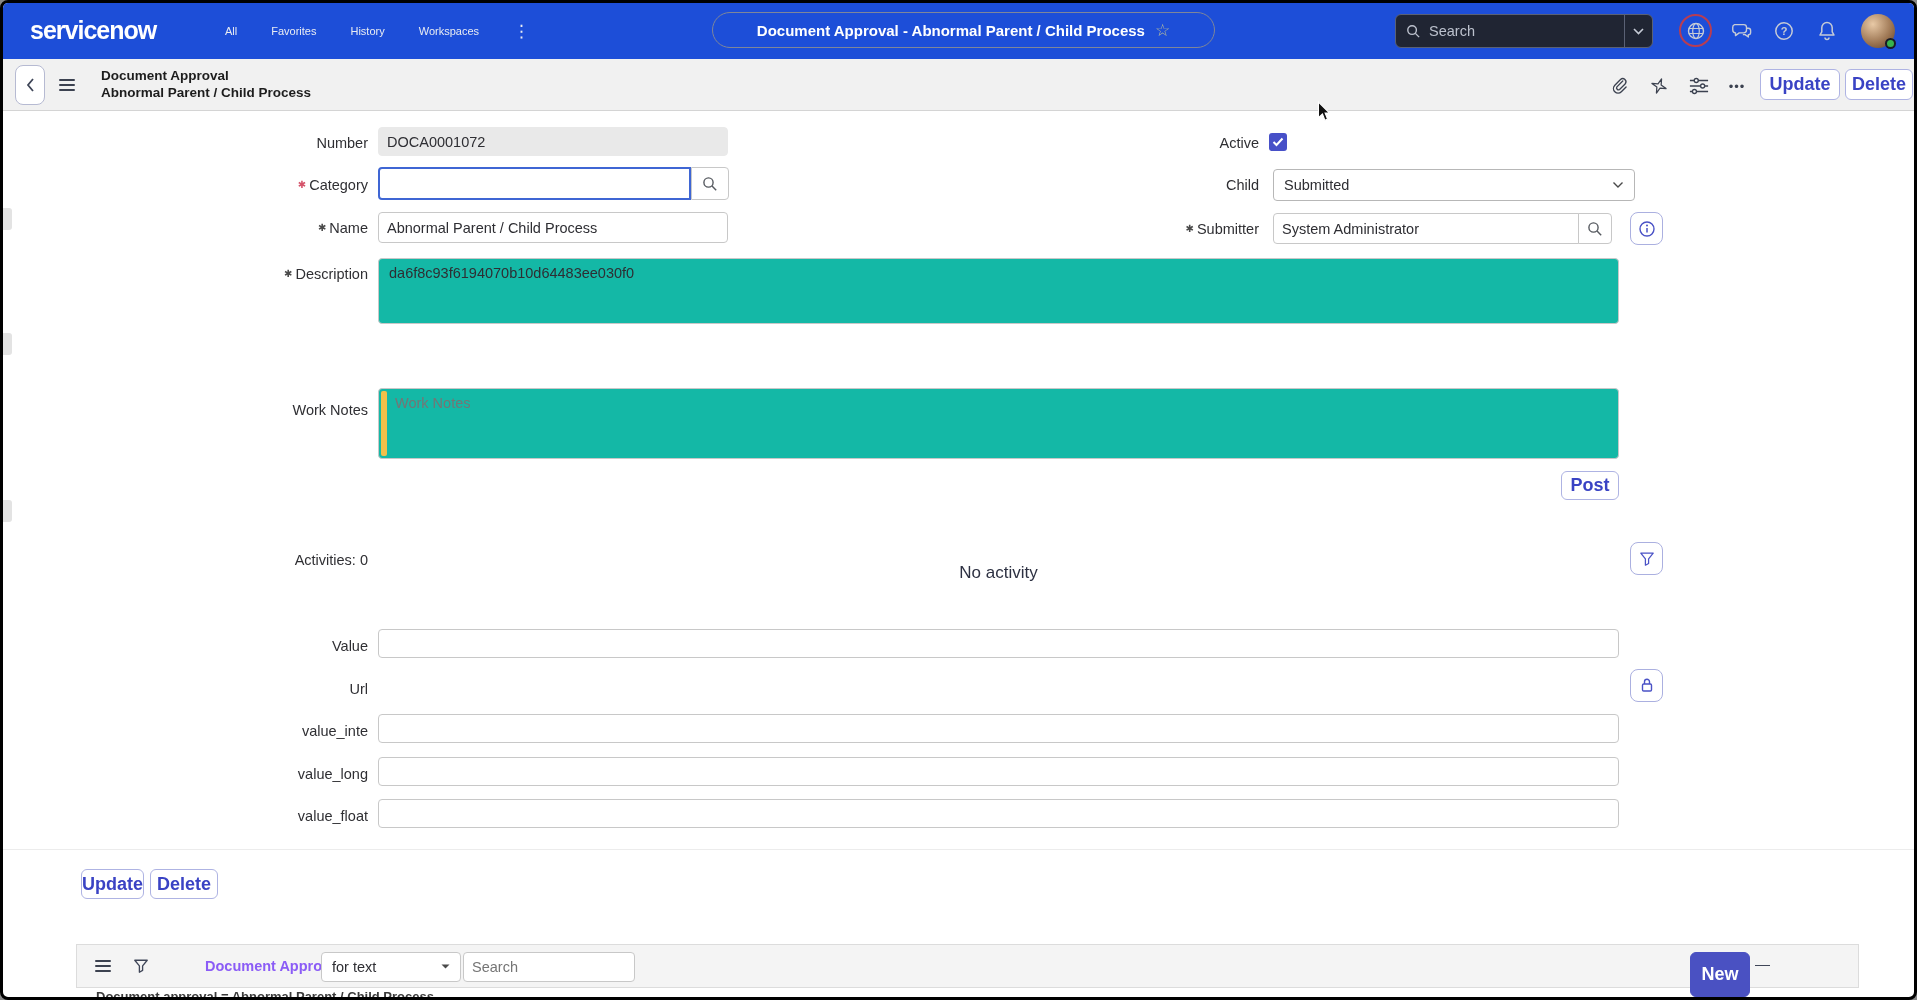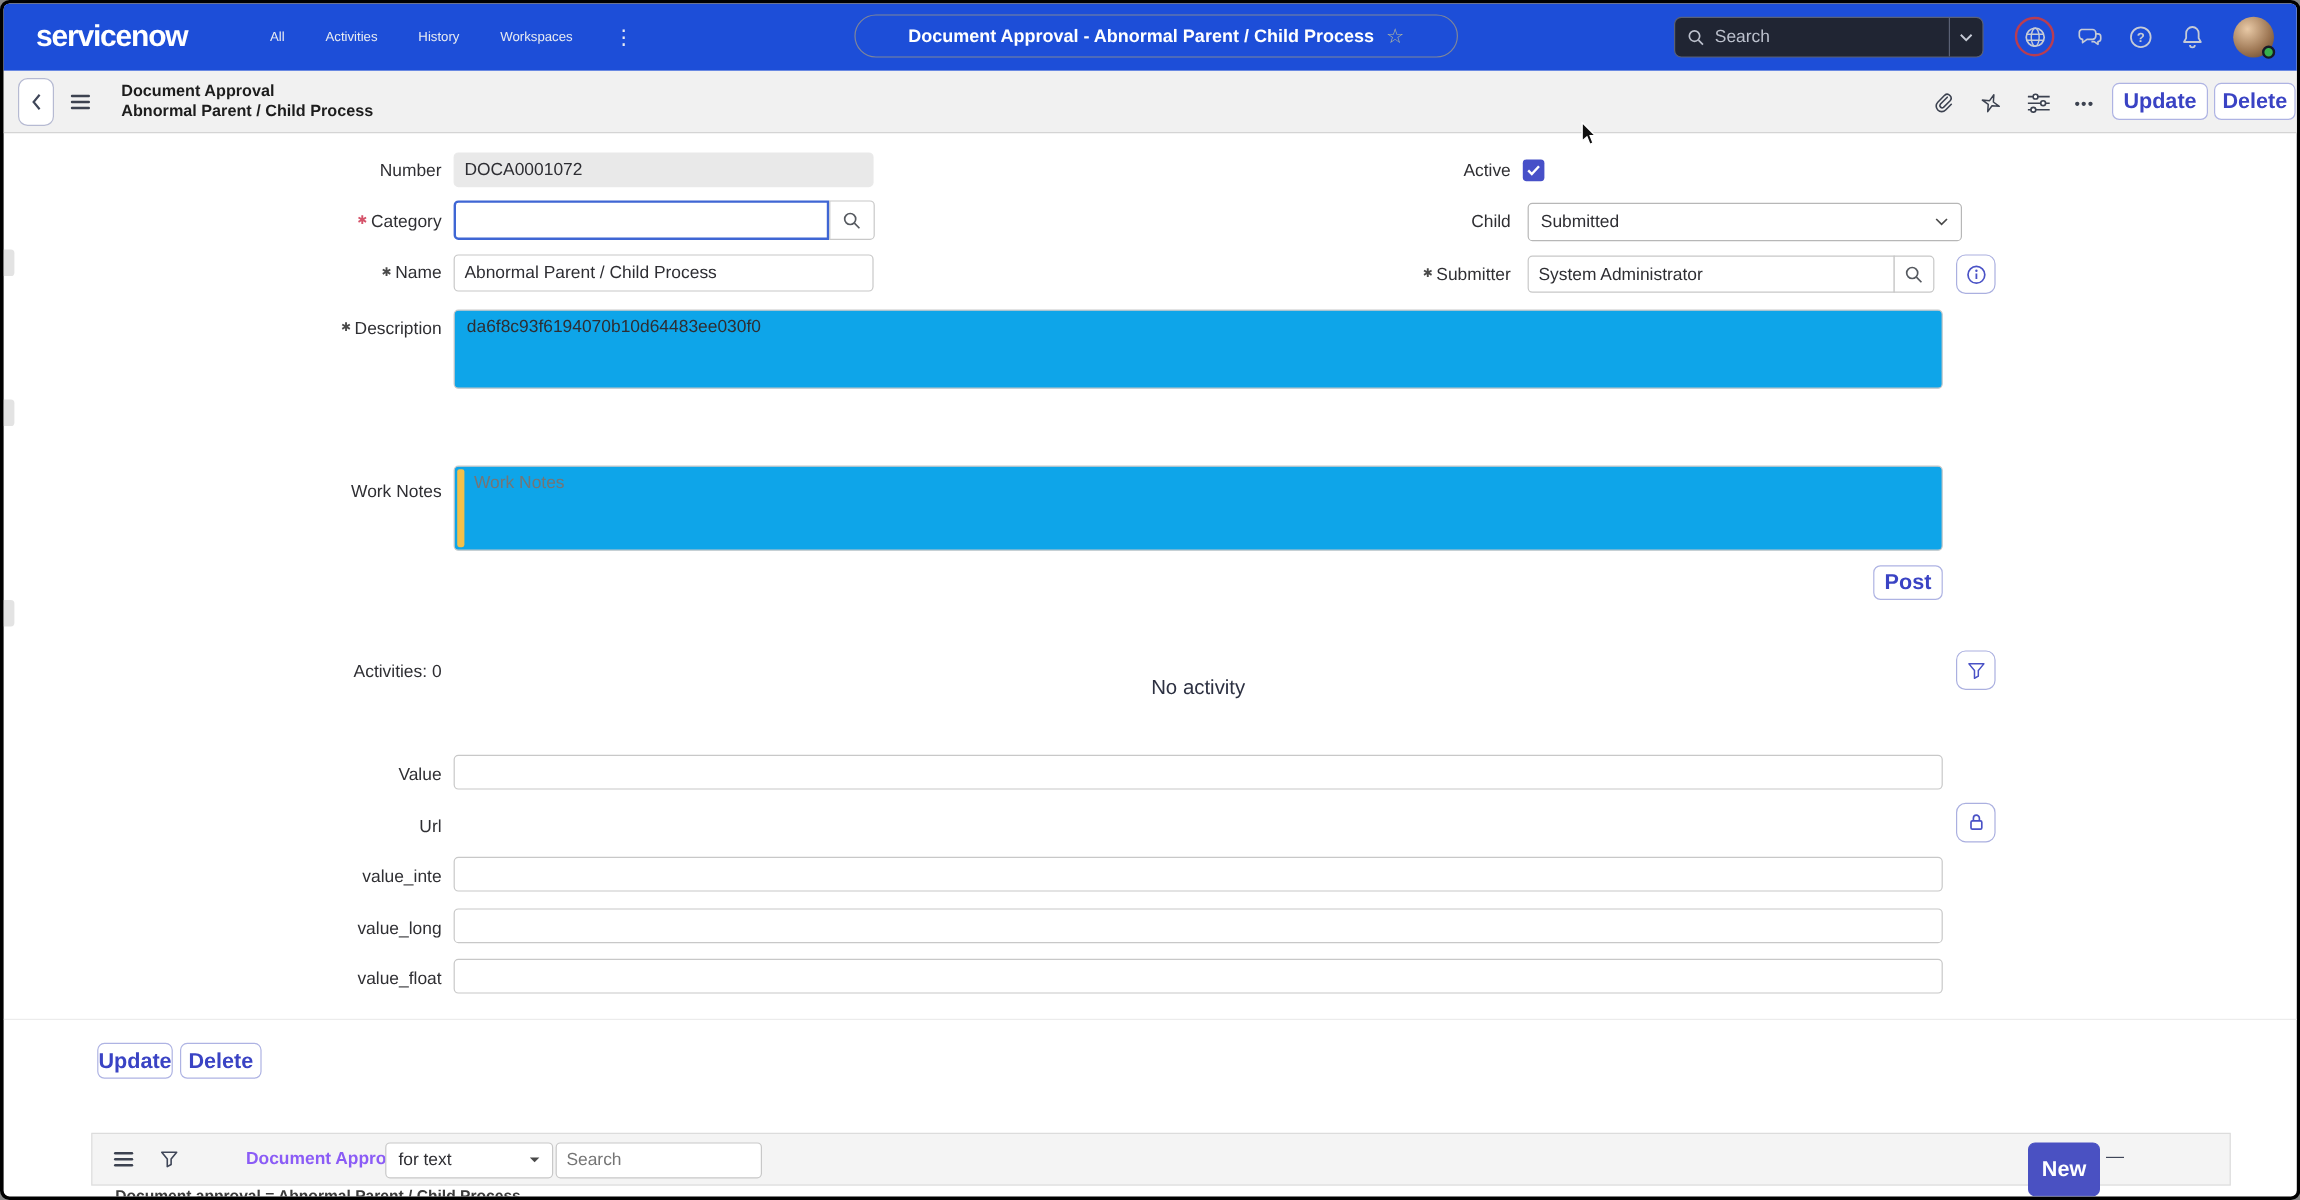--- a/index.html
+++ b/index.html
@@ -58,21 +58,21 @@
   .req { color:#d5536a; font-size:10px; vertical-align:2px; padding-right:3px; }
   .reqd { color:#4a4a4a; font-size:10px; vertical-align:2px; padding-right:3px; }
   .inp { position:absolute; height:29px; border:1px solid #c8c8c8; border-radius:4px; background:#fff;
     font-size:14.5px; color:#2e2e33; padding:0 8px; font-family:"Liberation Sans",sans-serif; outline:none; }
   .inp.readonly { background:#e9e9e9; border-color:#e9e9e9; }
   .checkbox { position:absolute; width:18px; height:18px; background:#4750c8; border-radius:3px;
     display:flex; align-items:center; justify-content:center; }
   .selectbox { position:absolute; height:32px; border:1px solid #b7b7b7; border-radius:4px; background:#fff;
     display:flex; align-items:center; font-size:14.5px; color:#2e2e33; padding:0 10px; }
   .selectbox .caret { margin-left:auto; display:flex; }
-  .ta { position:absolute; border:1px solid #c8c8c8; border-radius:4px; background:#0ea5e9; resize:none;
+  .ta { position:absolute; border:1px solid #c8c8c8; border-radius:4px; background:#14b8a6; resize:none;
     font-size:14.5px; color:#2e2e33; padding:6px 10px; font-family:"Liberation Sans",sans-serif; outline:none; }
   .iconbtn { position:absolute; width:33px; height:33px; border:1px solid #abb0e0; border-radius:8px;
     background:#fff; display:flex; align-items:center; justify-content:center; color:#4a52c6; }
   .refsearch { position:absolute; display:flex; align-items:center; justify-content:center;
     border:1px solid #c8c8c8; background:#fff; }
   .edgechip { position:absolute; left:0; width:9px; height:22px; background:#e3e3e3; border-radius:0 3px 3px 0; }
 
   
   .rlbar { position:absolute; left:73px; top:941px; width:1783px; height:44px; background:#f4f4f4;
     border:1px solid #dcdcdc; }
@@ -84,21 +84,21 @@
 <body>
 
 <div class="screen">
 
   <header class="topnav">
     <div class="brand">
       <span>servicenow</span>
     </div>
     <div class="navitems">
       <span class="navitem">All</span>
-      <span class="navitem">Activities</span>
+      <span class="navitem">Favorites</span>
       <span class="navitem">History</span>
       <span class="navitem">Workspaces</span>
       <span class="kebab">⋮</span>
     </div>
 
     <div class="tabpill">
       <span class="txt">Document Approval - Abnormal Parent / Child Process</span>
       <span class="star">☆</span>
     </div>
 

